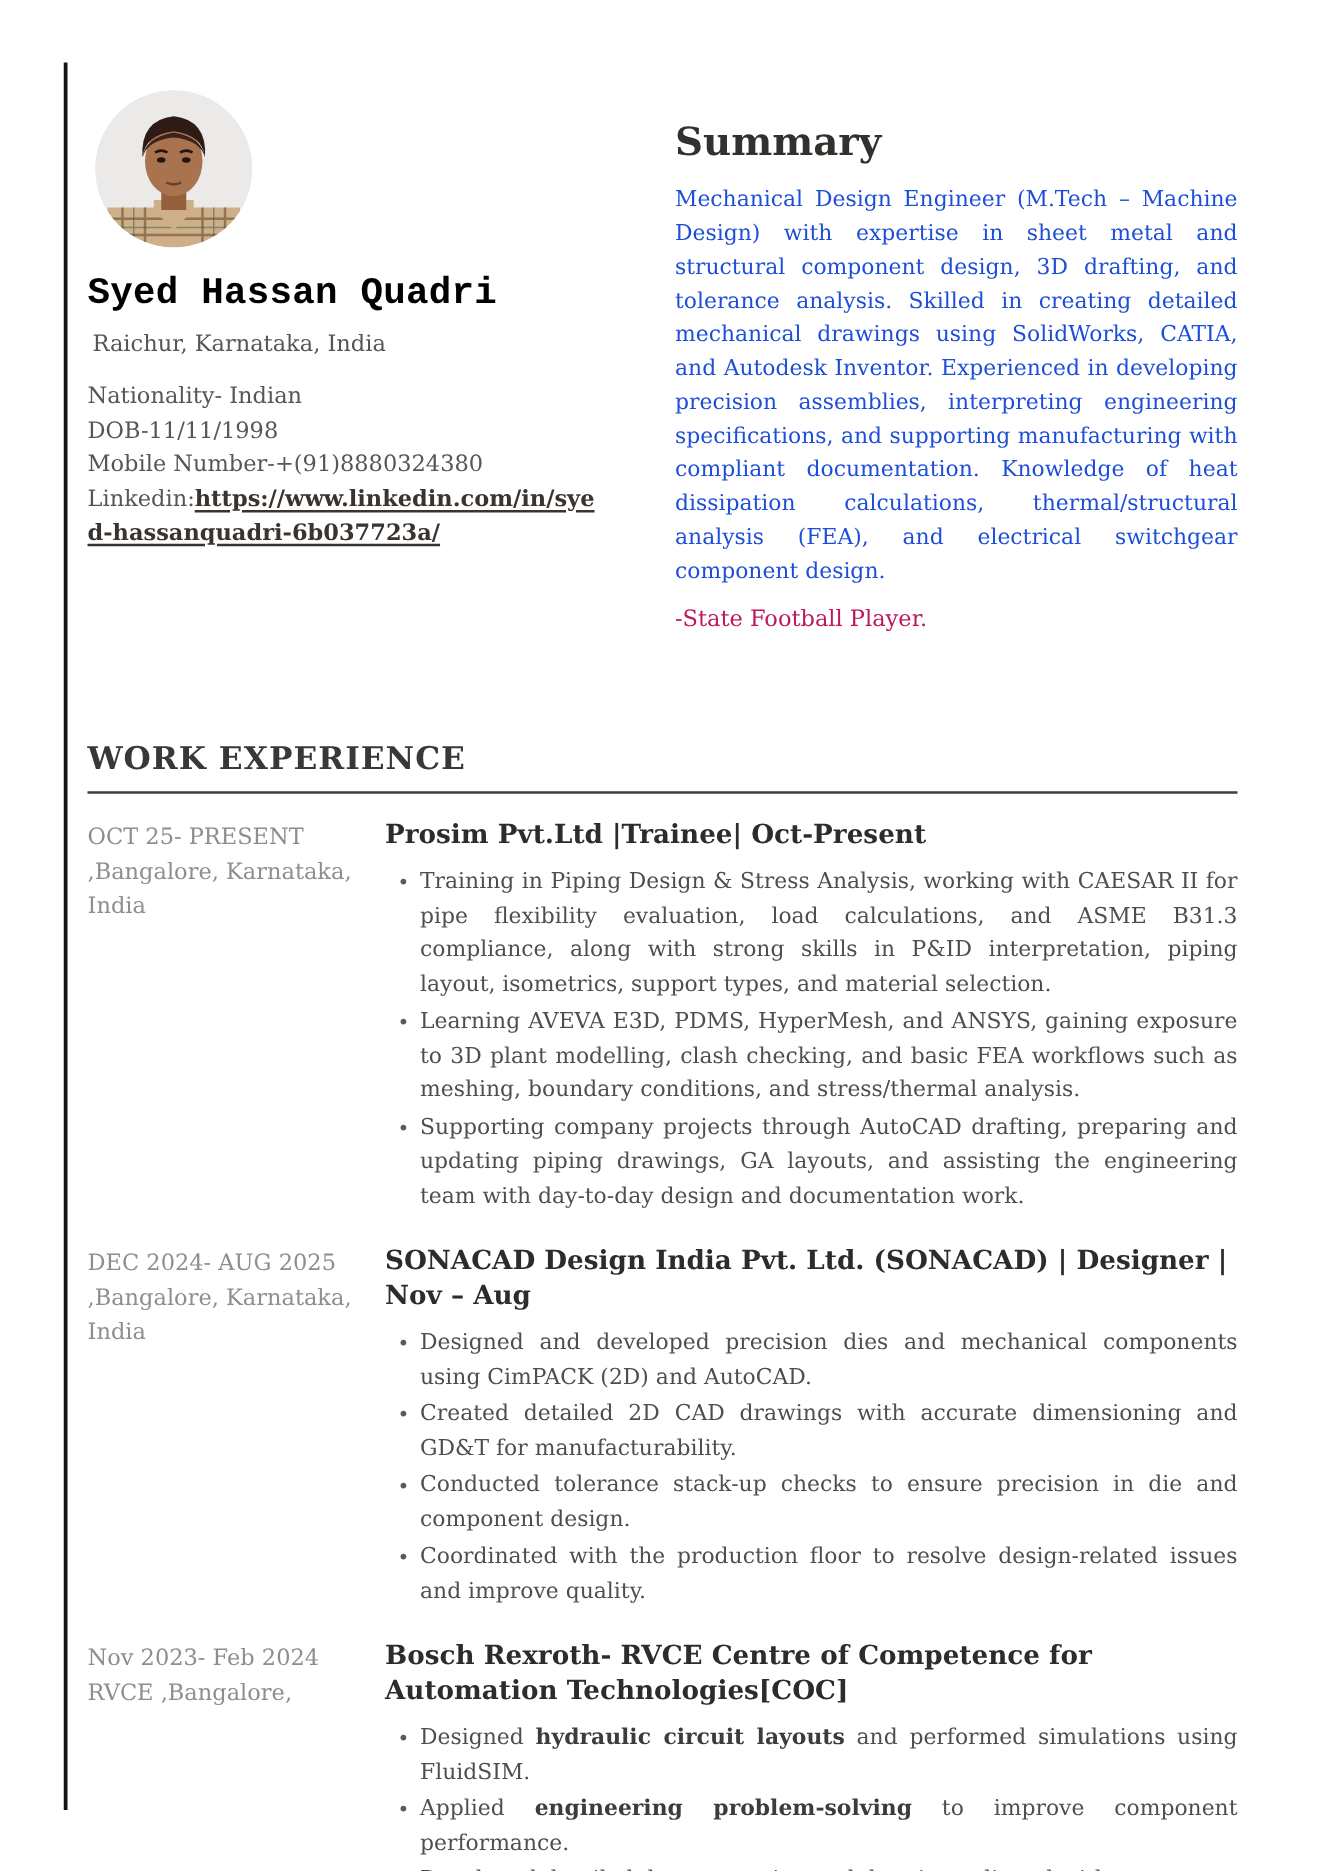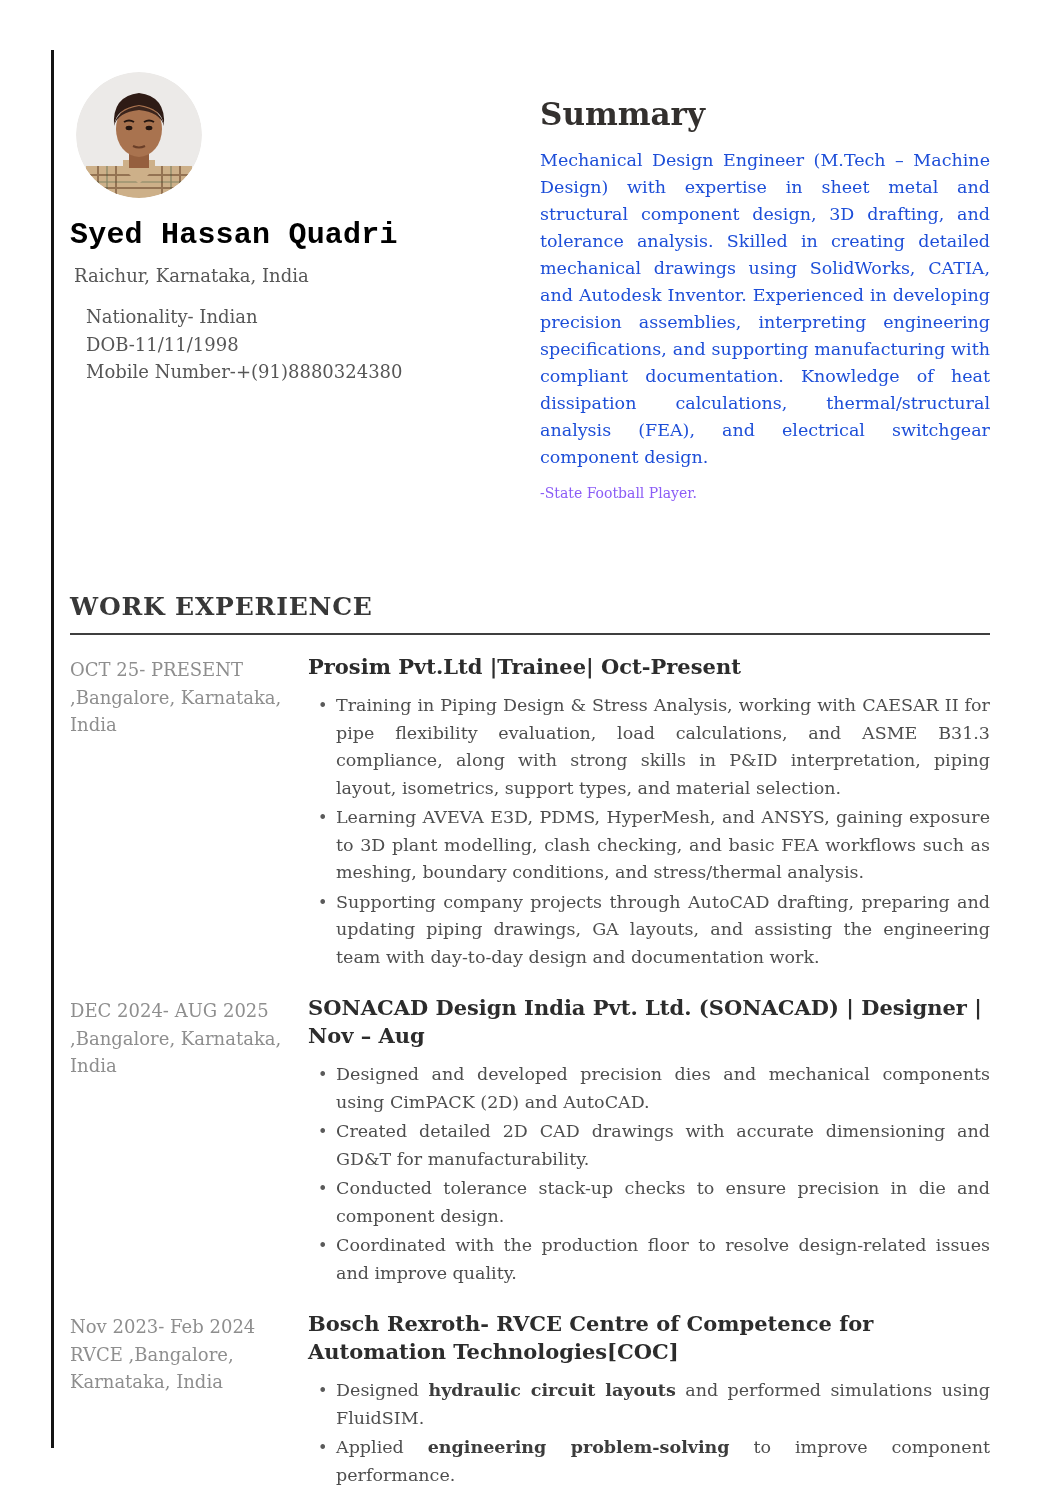--- a/index.html
+++ b/index.html
@@ -27,34 +27,34 @@
   .person-name {
     margin:20px 0 0 0; font-size:30px; font-weight:700;
     color:#000000; letter-spacing:0.2px;font-family:Liberation Mono, monospace;
   }
   .person-title {
     margin:7px 0 0 0; width:430px;
     font-size:22px; font-weight:700; line-height:24px;
     color:#52443a;
   }
   .location-line { margin-top:13px; font-size:18px; color:#565656; padding-left:4px; }
-  .contact { margin-top:17px; width:412px; font-size:18px; line-height:27.5px; color:#565656; overflow-wrap:break-word;margin-left:16px; }
+  .contact { margin-top:17px; width:412px; font-size:18px; line-height:27.5px; color:#565656; overflow-wrap:break-word; }
   .contact .link {
     color:#3a332e; font-weight:700; text-decoration:underline;
     text-decoration-thickness:2px; text-underline-offset:3px; cursor:pointer;
   }
 
   
   .hdr-right { padding-top:96px; }
   .summary-heading { margin:0; font-size:31px; font-weight:700; color:#33302e; }
   .summary-body {
     margin:15px 0 0 0; font-size:17.5px; line-height:27px;
     color:#1d4ed8; text-align:justify;
   }
-  .summary-note { margin:14px 0 0 0; font-size:14px; color:#8b5cf6; }
+  .summary-note { margin:14px 0 0 0; font-size:18px; color:#be185d; }
 
   
   .work-heading {
     margin:0; font-size:25px; font-weight:700;
     color:#383838; letter-spacing:0.8px;
   }
   .work-rule { border:none; border-top:2px solid #3f3f3f; margin:12px 0 0 0; }
   .jobs { margin-top:18px; }
   .job { display:grid; grid-template-columns:238px 682px; margin-bottom:21px; }
   .job-dates { font-size:18px; line-height:27.5px; color:#8e8e8e; padding-top:3px; }
@@ -122,20 +122,21 @@
           </svg>
         </div>
 
         <h1 class="person-name">Syed Hassan Quadri</h1>
         <div class="location-line">Raichur, Karnataka, India</div>
 
         <div class="contact">
           <div>Nationality- Indian</div>
           <div>DOB-11/11/1998</div>
           <div>Mobile Number-+(91)8880324380</div>
+          <div><span>Linkedin:</span><a class="link">https://www.linkedin.com/in/syed-hassanquadri-6b037723a/</a></div>
         </div>
       </div>
 
       <div class="hdr-right">
         <h2 class="summary-heading">Summary</h2>
         <p class="summary-body">Mechanical Design Engineer (M.Tech – Machine Design) with expertise in sheet metal and structural component design, 3D drafting, and tolerance analysis. Skilled in creating detailed mechanical drawings using SolidWorks, CATIA, and Autodesk Inventor. Experienced in developing precision assemblies, interpreting engineering specifications, and supporting manufacturing with compliant documentation. Knowledge of heat dissipation calculations, thermal/structural analysis (FEA), and electrical switchgear component design.</p>
         <p class="summary-note">-State Football Player.</p>
       </div>
     </header>
 
@@ -171,21 +172,20 @@
                 <li><span>Created detailed 2D CAD drawings with accurate dimensioning and GD&amp;T for manufacturability.</span></li>
                 <li><span>Conducted tolerance stack-up checks to ensure precision in die and component design.</span></li>
                 <li><span>Coordinated with the production floor to resolve design-related issues and improve quality.</span></li>
               </ul>
             </div>
           </div>
           <div class="job">
             <div class="job-dates">
               <div>Nov 2023- Feb 2024</div>
               <div>RVCE ,Bangalore,</div>
-              <div>Karnataka, India</div>
             </div>
             <div>
               <h3 class="job-title">Bosch Rexroth- RVCE Centre of Competence for Automation Technologies[COC]</h3>
               <ul class="job-bullets">
                 <li><span>Designed </span><b>hydraulic circuit layouts</b><span> and performed simulations using FluidSIM.</span></li>
                 <li><span>Applied </span><b>engineering problem-solving</b><span> to improve component performance.</span></li>
                 <li><span>Developed detailed documentation and drawings aligned with </span></li>
               </ul>
             </div>
           </div>

